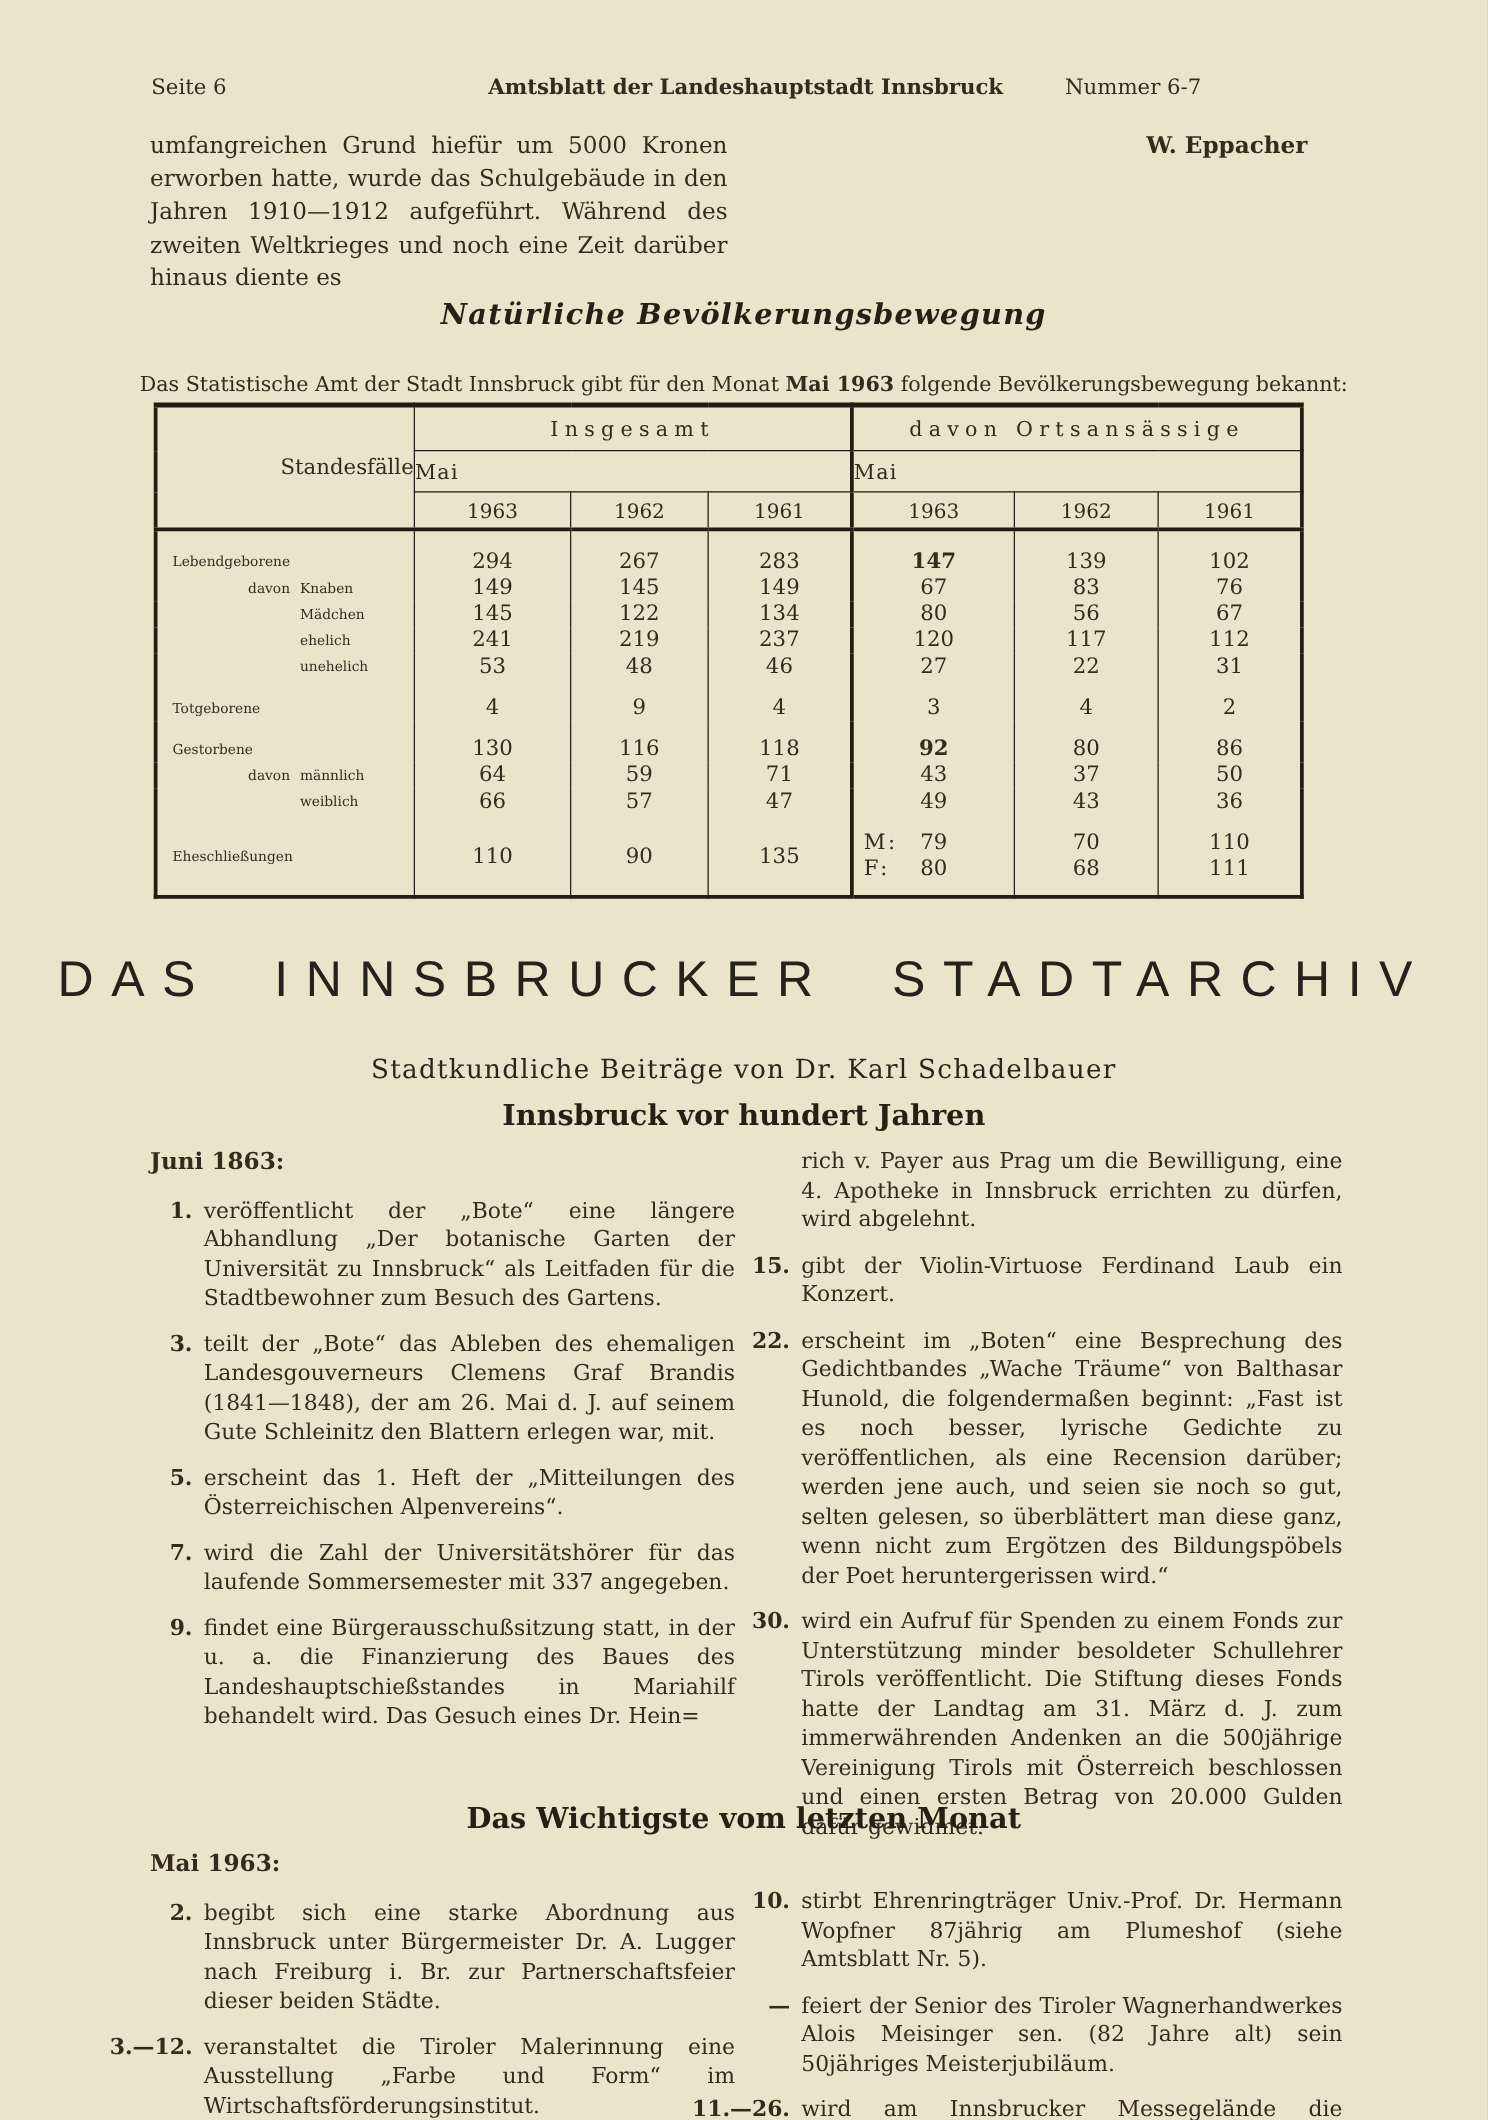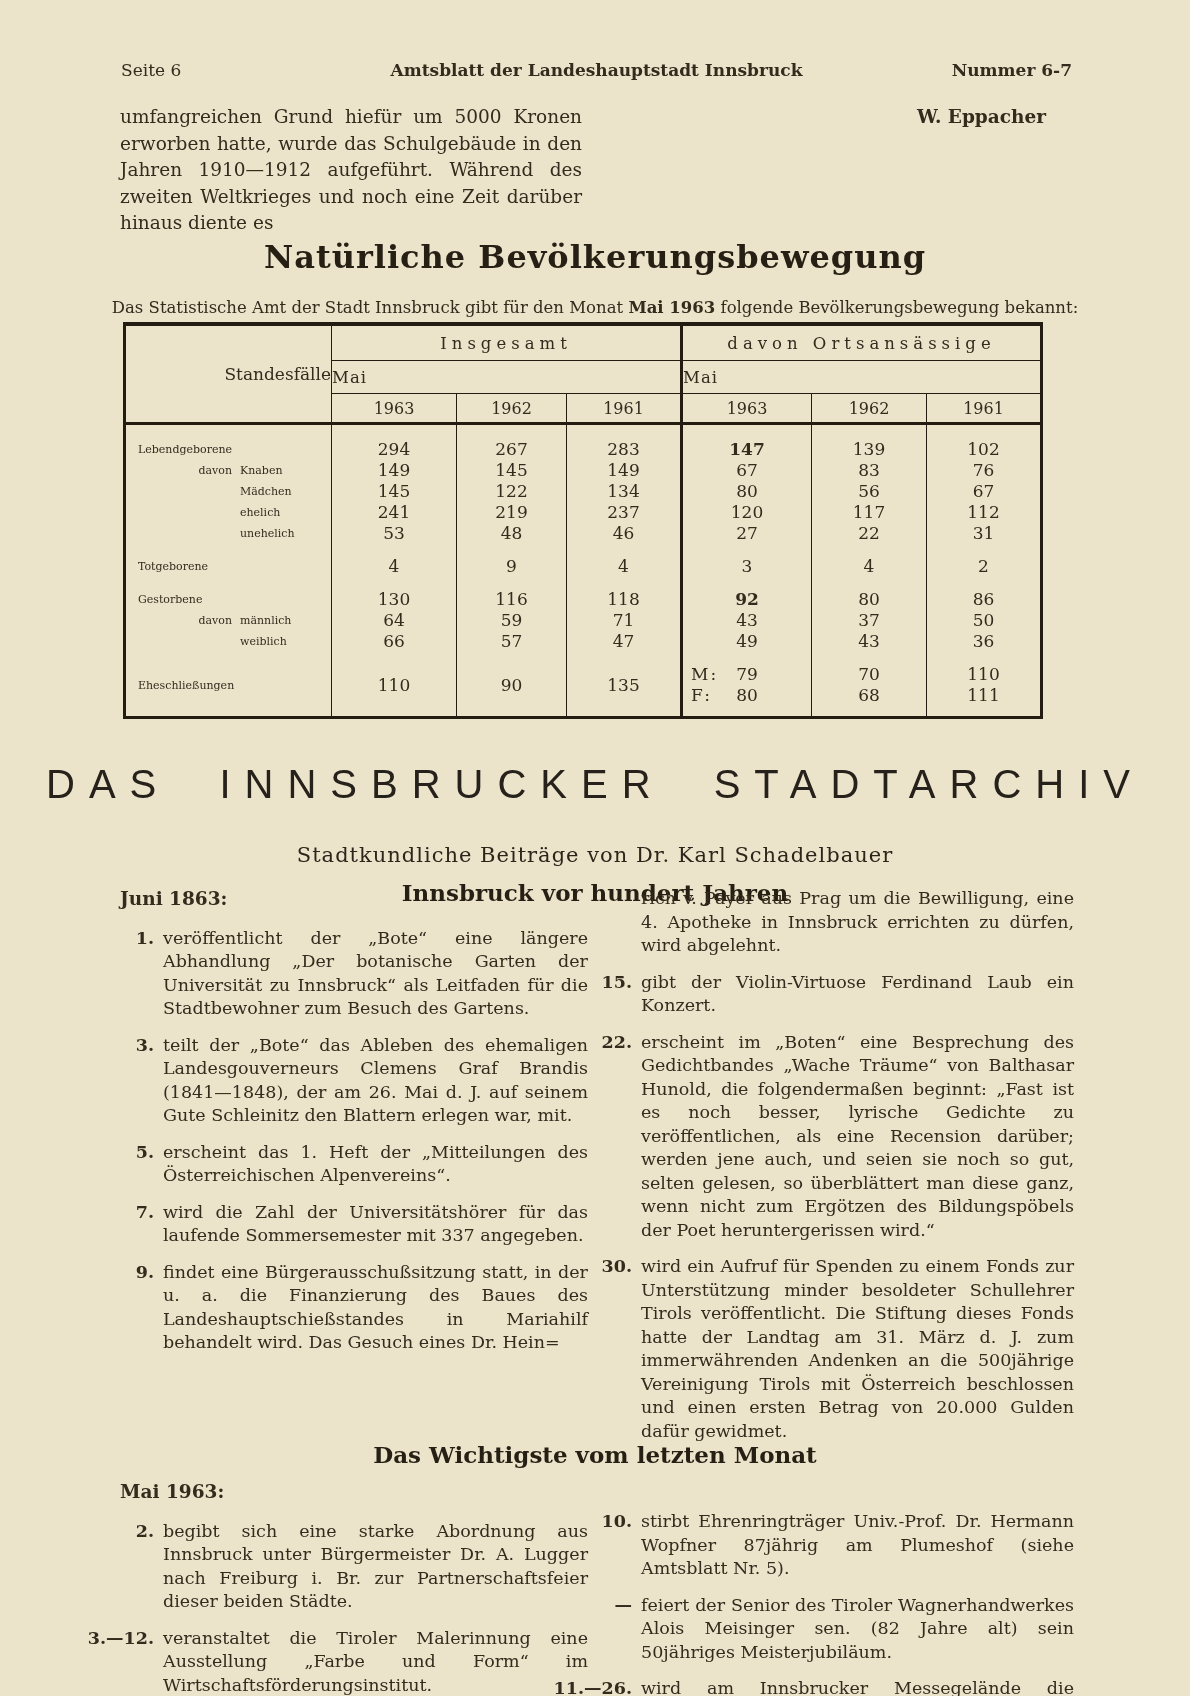--- a/index.html
+++ b/index.html
@@ -3,31 +3,31 @@
 <meta charset="utf-8">
 <style>
   html,body{margin:0;padding:0;background:#d8d0ba;}
   .page{position:relative;width:1190px;height:1696px;margin:0 auto;background:#ece3cb;
         overflow:hidden;font-family:"DejaVu Serif",serif;color:#342b1d;}
 
   
   .hdr{position:absolute;top:60px;left:121px;width:951px;display:flex;align-items:baseline;font-size:17px;}
   .hdr .h-left{width:220px;text-align:left;}
   .hdr .h-center{flex:1;text-align:center;font-weight:bold;}
-  .hdr .h-right{width:220px;text-align:right;font-weight:bold;}
+  .hdr .h-right{width:220px;font-weight:normal;}
 
   
   .intro{position:absolute;top:104px;left:120px;width:952px;display:flex;gap:28px;
          font-size:18.5px;line-height:26.5px;text-align:justify;}
   .intro .col{width:462px;}
   .sig{text-align:right;padding-right:26px;font-weight:bold;}
 
   
   .pop-title{position:absolute;top:238px;left:0;width:100%;text-align:center;
-             font-size:32px;font-weight:bold;letter-spacing:1px;color:#261f13;}
+             font-size:23px;font-weight:bold;letter-spacing:1px;color:#261f13;font-style:italic;}
   .pop-sub{position:absolute;top:298px;left:0;width:100%;text-align:center;font-size:16.5px;}
   .pop-sub .b{font-weight:bold;}
 
   .tblwrap{position:absolute;top:322px;left:123px;}
   table.poptable{border-collapse:collapse;table-layout:fixed;width:917px;
                  border:3px solid #221c12;border-top:4px solid #221c12;}
   .poptable td{padding:0;}
   .corner{text-align:right;font-size:17px;border-right:1px solid #221c12;border-bottom:3px solid #221c12;}
   .grp{text-align:center;font-size:16.5px;letter-spacing:5px;height:34px;border-bottom:1px solid #221c12;}
   .mon{text-align:left;font-size:16.5px;height:32px;border-bottom:1px solid #221c12;letter-spacing:1px;}
@@ -50,21 +50,21 @@
               font-size:40px;letter-spacing:14px;word-spacing:24px;white-space:nowrap;}
   .byline{position:absolute;top:843px;left:0;width:100%;text-align:center;
           font-size:21px;letter-spacing:1px;color:#2c251a;}
   .sec-title{position:absolute;left:0;width:100%;text-align:center;font-size:23px;font-weight:bold;color:#261f13;}
   .sec1{top:879px;}
   .sec2{top:1441px;}
 
   .colblock{position:absolute;font-size:17.5px;line-height:23.5px;}
   .lcol{left:120px;width:468px;}
   .rcol{left:598px;width:476px;}
-  .c-top{top:887px;}
+  .c-top{top:918px;}
   .c-bot{top:1480px;}
   .month-label{font-weight:bold;font-size:18.5px;margin-bottom:16px;}
   .list{margin-left:43px;}
   .item{position:relative;text-align:justify;margin-bottom:13px;}
   .inum{position:absolute;right:100%;margin-right:9px;white-space:nowrap;font-weight:bold;}
 </style>
 </head>
 <body>
 
 <div class="page">

